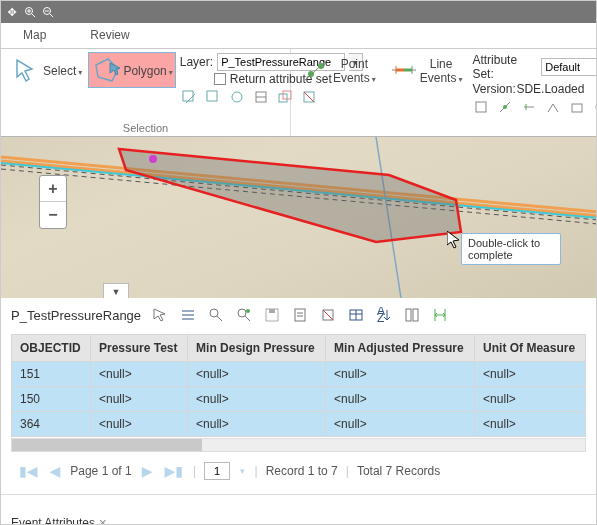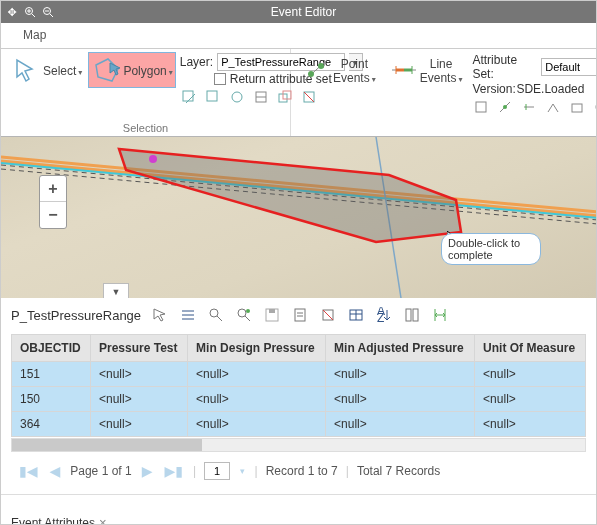--- a/index.html
+++ b/index.html
@@ -23,21 +23,21 @@
   .field-row { display: flex; align-items: center; gap: 4px; margin: 1px 0; font-size: 11px; color: #333; }
   .field-row input[type=text] { height: 18px; border: 1px solid #bbb; padding: 0 3px; font-size: 11px; }
   .field-row .dd { width: 14px; height: 18px; border: 1px solid #bbb; border-left: none; background: #f5f5f5; display: flex; align-items: center; justify-content: center; font-size: 8px; color: #555; cursor: pointer; }
   .chk { width: 12px; height: 12px; border: 1px solid #888; background: #fff; display: inline-block; }
   .small-icon-row { display: flex; gap: 6px; margin-top: 2px; }
   .small-icon { width: 18px; height: 18px; border: 1px solid transparent; display: flex; align-items: center; justify-content: center; cursor: pointer; }
   .map-area { position: relative; height: 161px; background: linear-gradient(160deg,#d9d1bb 0%,#e2dac5 30%,#ded6c0 60%,#d2c9b2 100%); overflow: hidden; }
   .zoom-ctrl { position: absolute; left: 38px; top: 38px; width: 28px; border: 1px solid #999; background: #fff; border-radius: 3px; }
   .zoom-ctrl div { height: 26px; display: flex; align-items: center; justify-content: center; font-size: 16px; font-weight: bold; color: #555; cursor: pointer; }
   .zoom-ctrl div:first-child { border-bottom: 1px solid #ccc; }
-  .tooltip { position: absolute; left: 440px; top: 96px; background: #fff; border: 1px solid #8bb8de; padding: 3px 6px; font-size: 11px; color: #333; border-radius: 11px; width: 100px; }
+  .tooltip { position: absolute; left: 460px; top: 96px; background: #fff; border: 1px solid #8bb8de; padding: 3px 6px; font-size: 11px; color: #333; border-radius: 2px; width: 100px; }
   .cursor-arrow { position: absolute; left: 446px; top: 94px; }
   .panel-toggle { position: absolute; left: 102px; bottom: -1px; width: 26px; height: 16px; background: #fff; border: 1px solid #bbb; border-bottom: none; display: flex; align-items: center; justify-content: center; font-size: 9px; color: #555; cursor: pointer; }
   .attr-panel { padding: 8px 10px 4px; }
   .attr-head { display: flex; align-items: center; gap: 10px; font-size: 13px; color: #333; margin-bottom: 10px; }
   .attr-head .hicon { width: 18px; height: 18px; display: flex; align-items: center; justify-content: center; cursor: pointer; }
   .grid { border-collapse: collapse; width: 100%; }
   .grid th { background: #e5e5e5; border: 1px solid #d6d6d6; padding: 6px 8px; text-align: left; font-weight: bold; color: #333; font-size: 12px; }
   .grid td { background: #bfe1f6; border: 1px solid #d6d6d6; padding: 5px 8px; color: #333; font-size: 12px; }
   .hscroll { height: 14px; background: #eee; border: 1px solid #ddd; margin-top: 1px; position: relative; }
   .hscroll .thumb { position: absolute; left: 0; top: 0; width: 190px; height: 100%; background: #c9c9c9; }
@@ -64,26 +64,26 @@
         </svg>
       </span>
     <span class="tb-icon">
         <svg width="12" height="12">
           <circle cx="5" cy="5" r="3.5" stroke="#fff" fill="none"></circle>
           <line x1="8" y1="8" x2="11" y2="11" stroke="#fff"></line>
           <line x1="3" y1="5" x2="7" y2="5" stroke="#fff"></line>
         </svg>
       </span>
   </div>
-  <div class="titlebar-title">Event Editor</div>
   <div style="width:40px"></div>
 </div>
 
 <div class="tabs">
   <div class="tab">Map</div>
+  <div class="tab">Review</div>
 </div>
 
 <div class="ribbon">
 
   <div class="rib-group" style="width:290px">
     <div class="rib-group-body">
       <div class="rib-btn">
         <div class="rib-btn-icon">
           <svg width="30" height="30">
               <polygon points="5,5 5,22 10,18 14,26 17,24 13,16 20,14" fill="none" stroke="#6aa6c8" stroke-width="1.5"></polygon>

